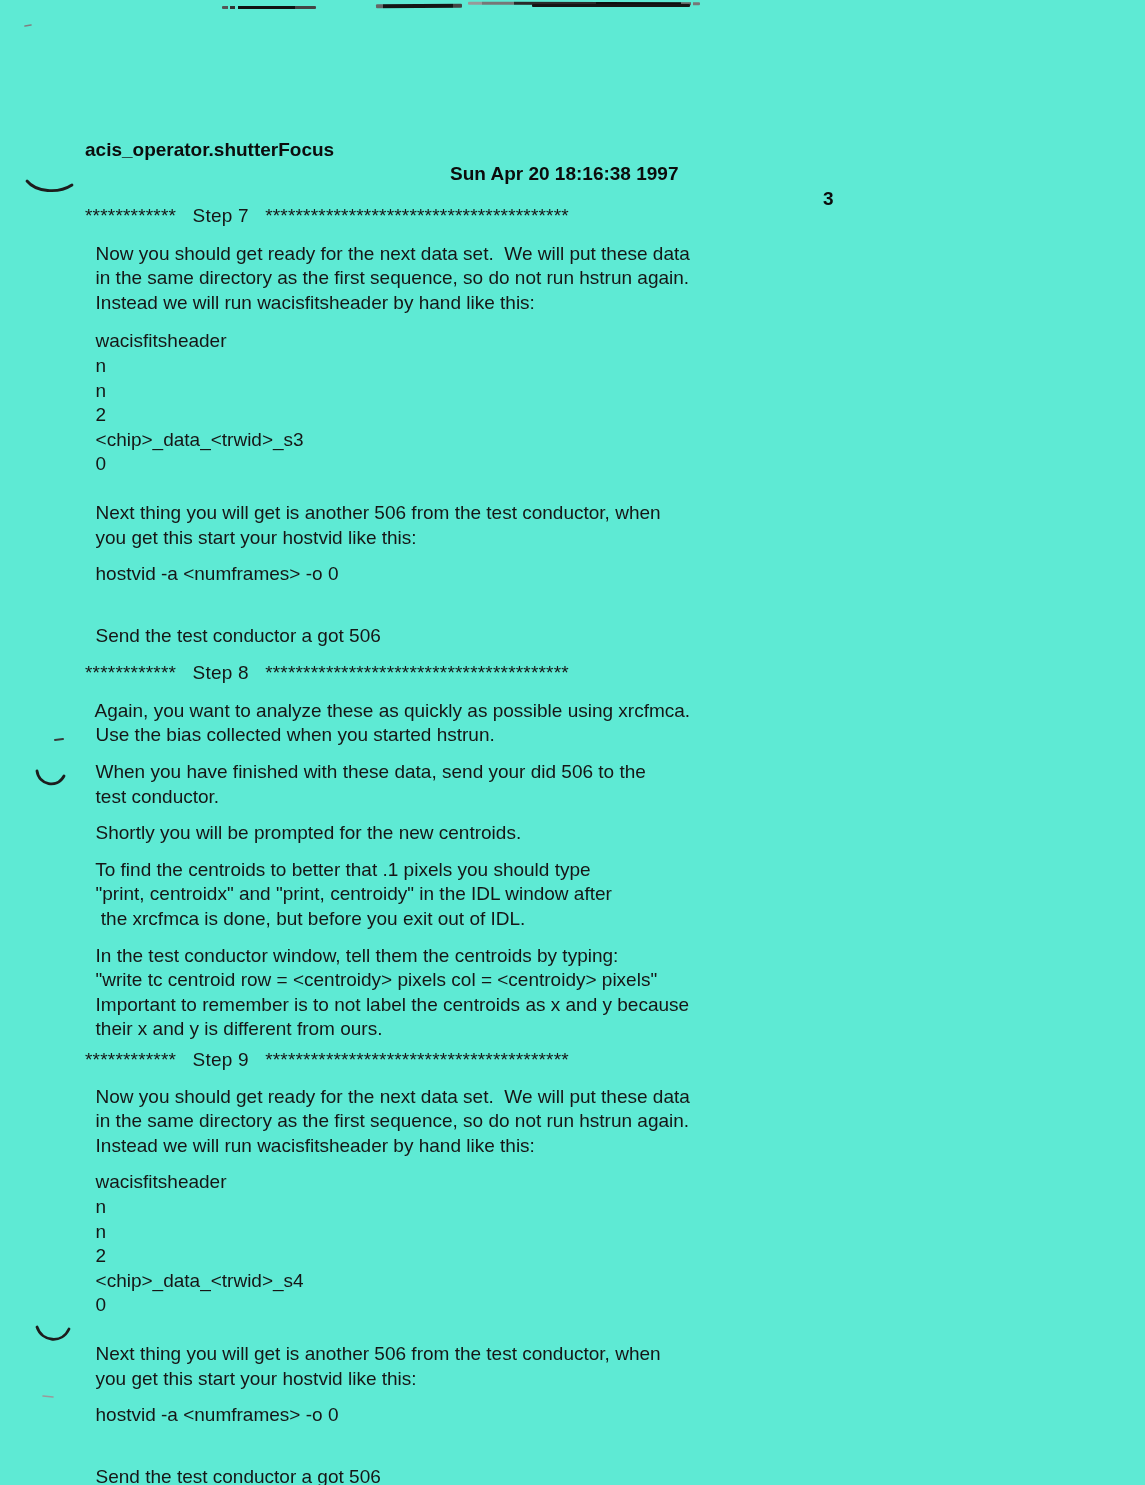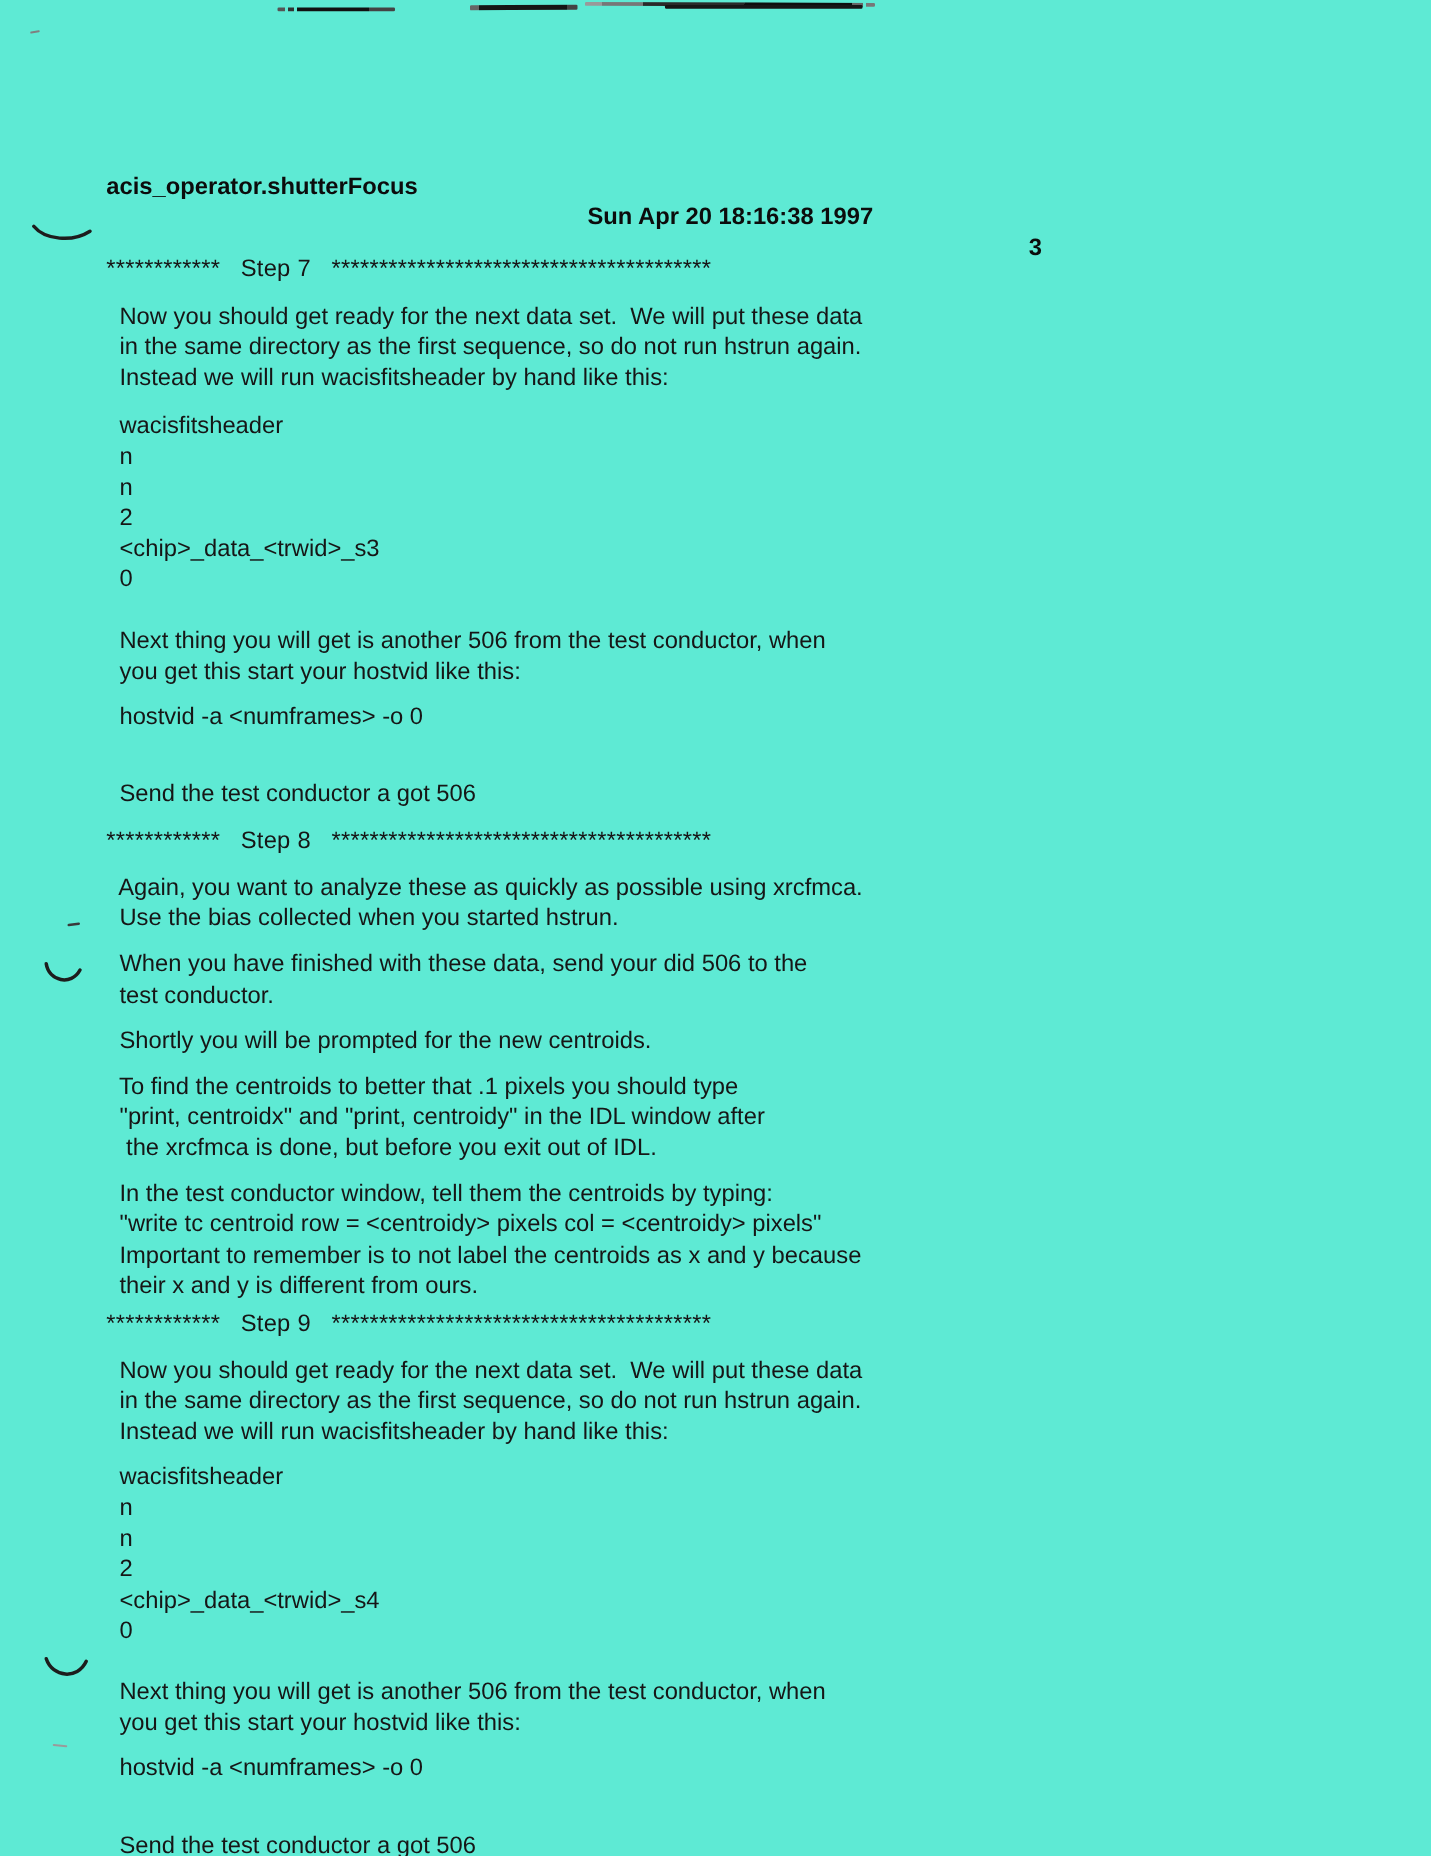--- a/index.html
+++ b/index.html
@@ -41,21 +41,21 @@
     line-height: 24.6px;
     white-space: pre;
   }
   .page-header {
     position: relative;
     height: 24.6px;
     font-weight: 700;
     color: #0c0c0c;
   }
   .page-header .title   { position: absolute; left: 0; }
-  .page-header .dt      { position: absolute; left: 385px; }
+  .page-header .dt      { position: absolute; left: 365px; }
   .page-header .pagenum { position: absolute; left: 738px; }
   .block .line { height: 24.6px; }
   .block.step .line { letter-spacing: 0.2px; }
 </style>
 </head>
 <body>
 
 <div class="page">
 
   <div class="scan-artifact a1"></div>

